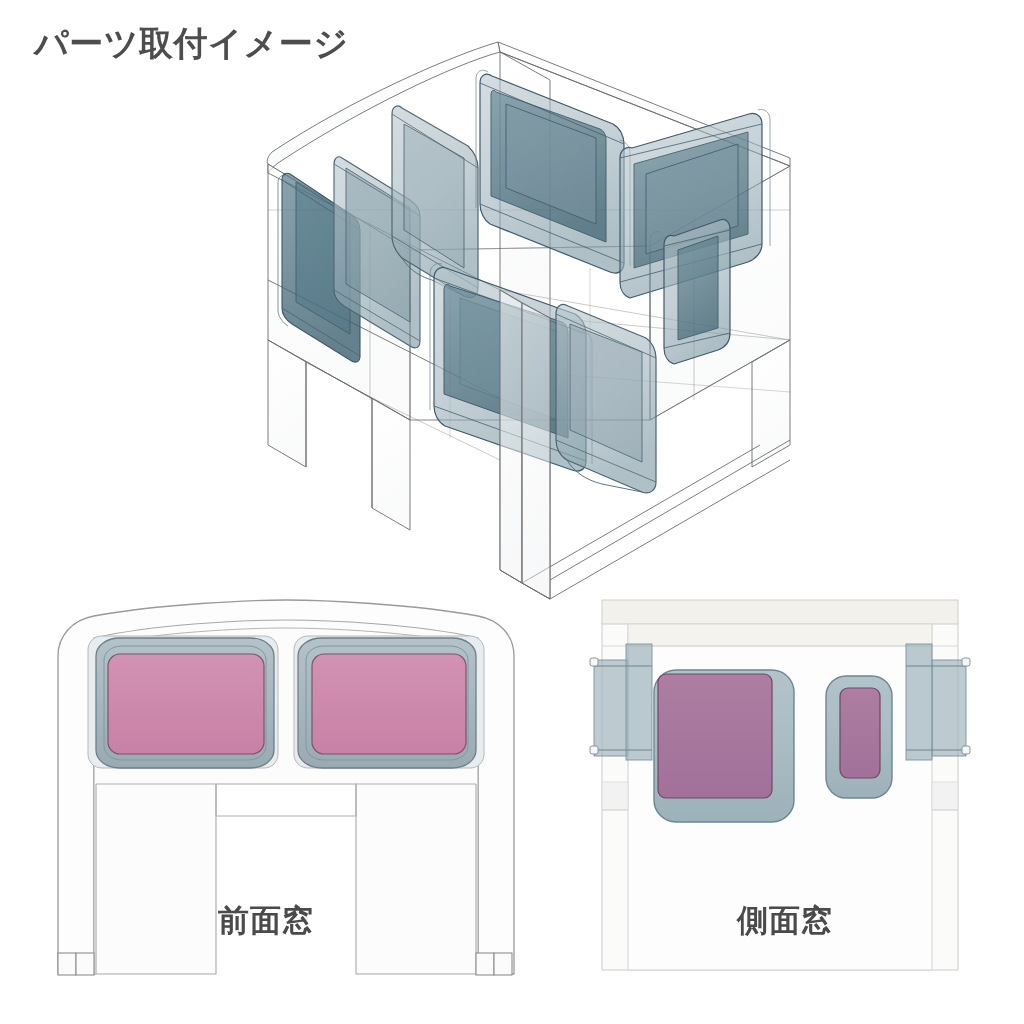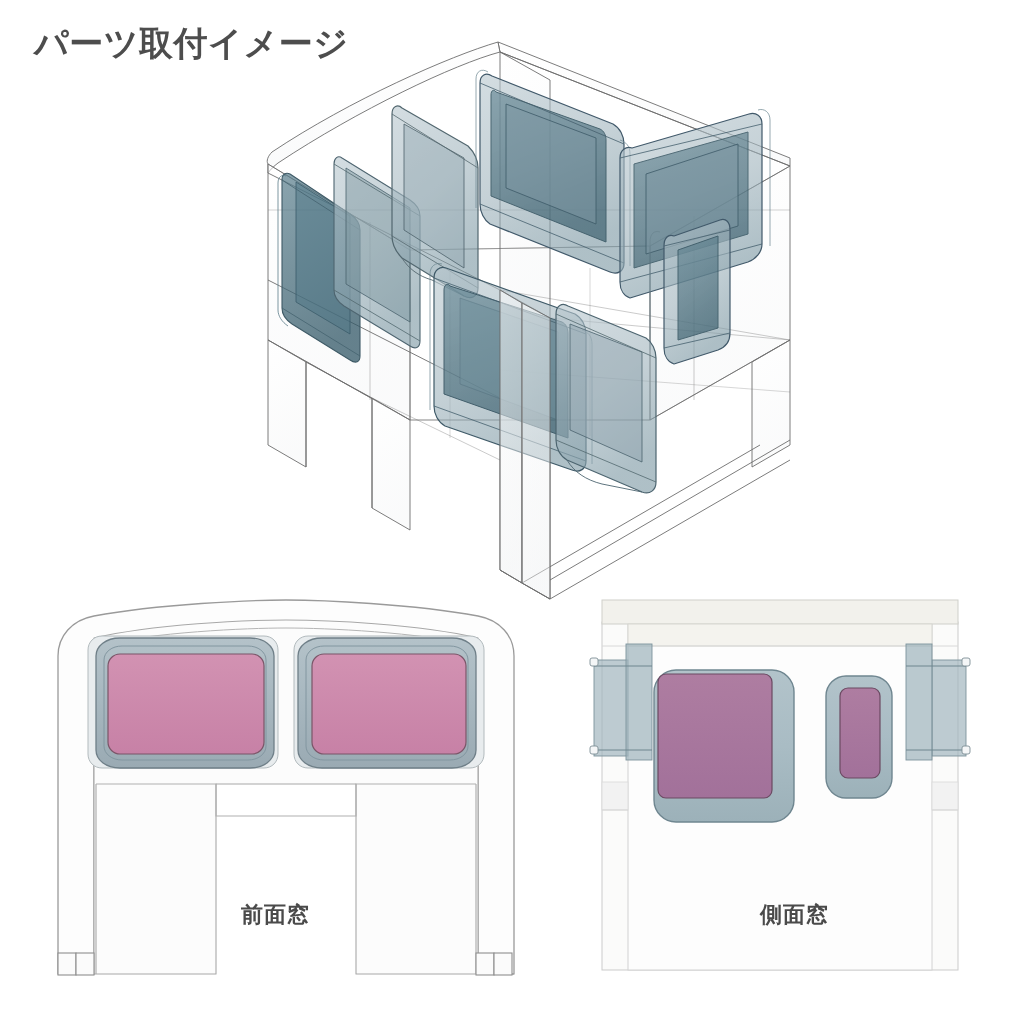--- a/index.html
+++ b/index.html
@@ -30,27 +30,26 @@
   .figure{position:absolute;}
   .fig-iso{left:250px;top:40px;width:570px;height:570px;}
   .fig-front{left:50px;top:598px;width:470px;height:382px;}
   .fig-side{left:588px;top:592px;width:404px;height:388px;}
 
   .figure svg{display:block;width:100%;height:100%;overflow:visible;}
 
   
   .view-caption{
     position:absolute;
-    font-size:22px;
+    font-size:31px;
     font-weight:bold;
     color:#4a4a4a;
     letter-spacing:1px;
     white-space:nowrap;
     user-select:none;
-    margin-left:23px;
   }
   .caption-front{left:218px;top:900px;}
   .caption-side{left:737px;top:900px;}
 </style>
 </head>
 <body>
 
 <div id="page">
 
   <div class="page-title">パーツ取付イメージ</div>

